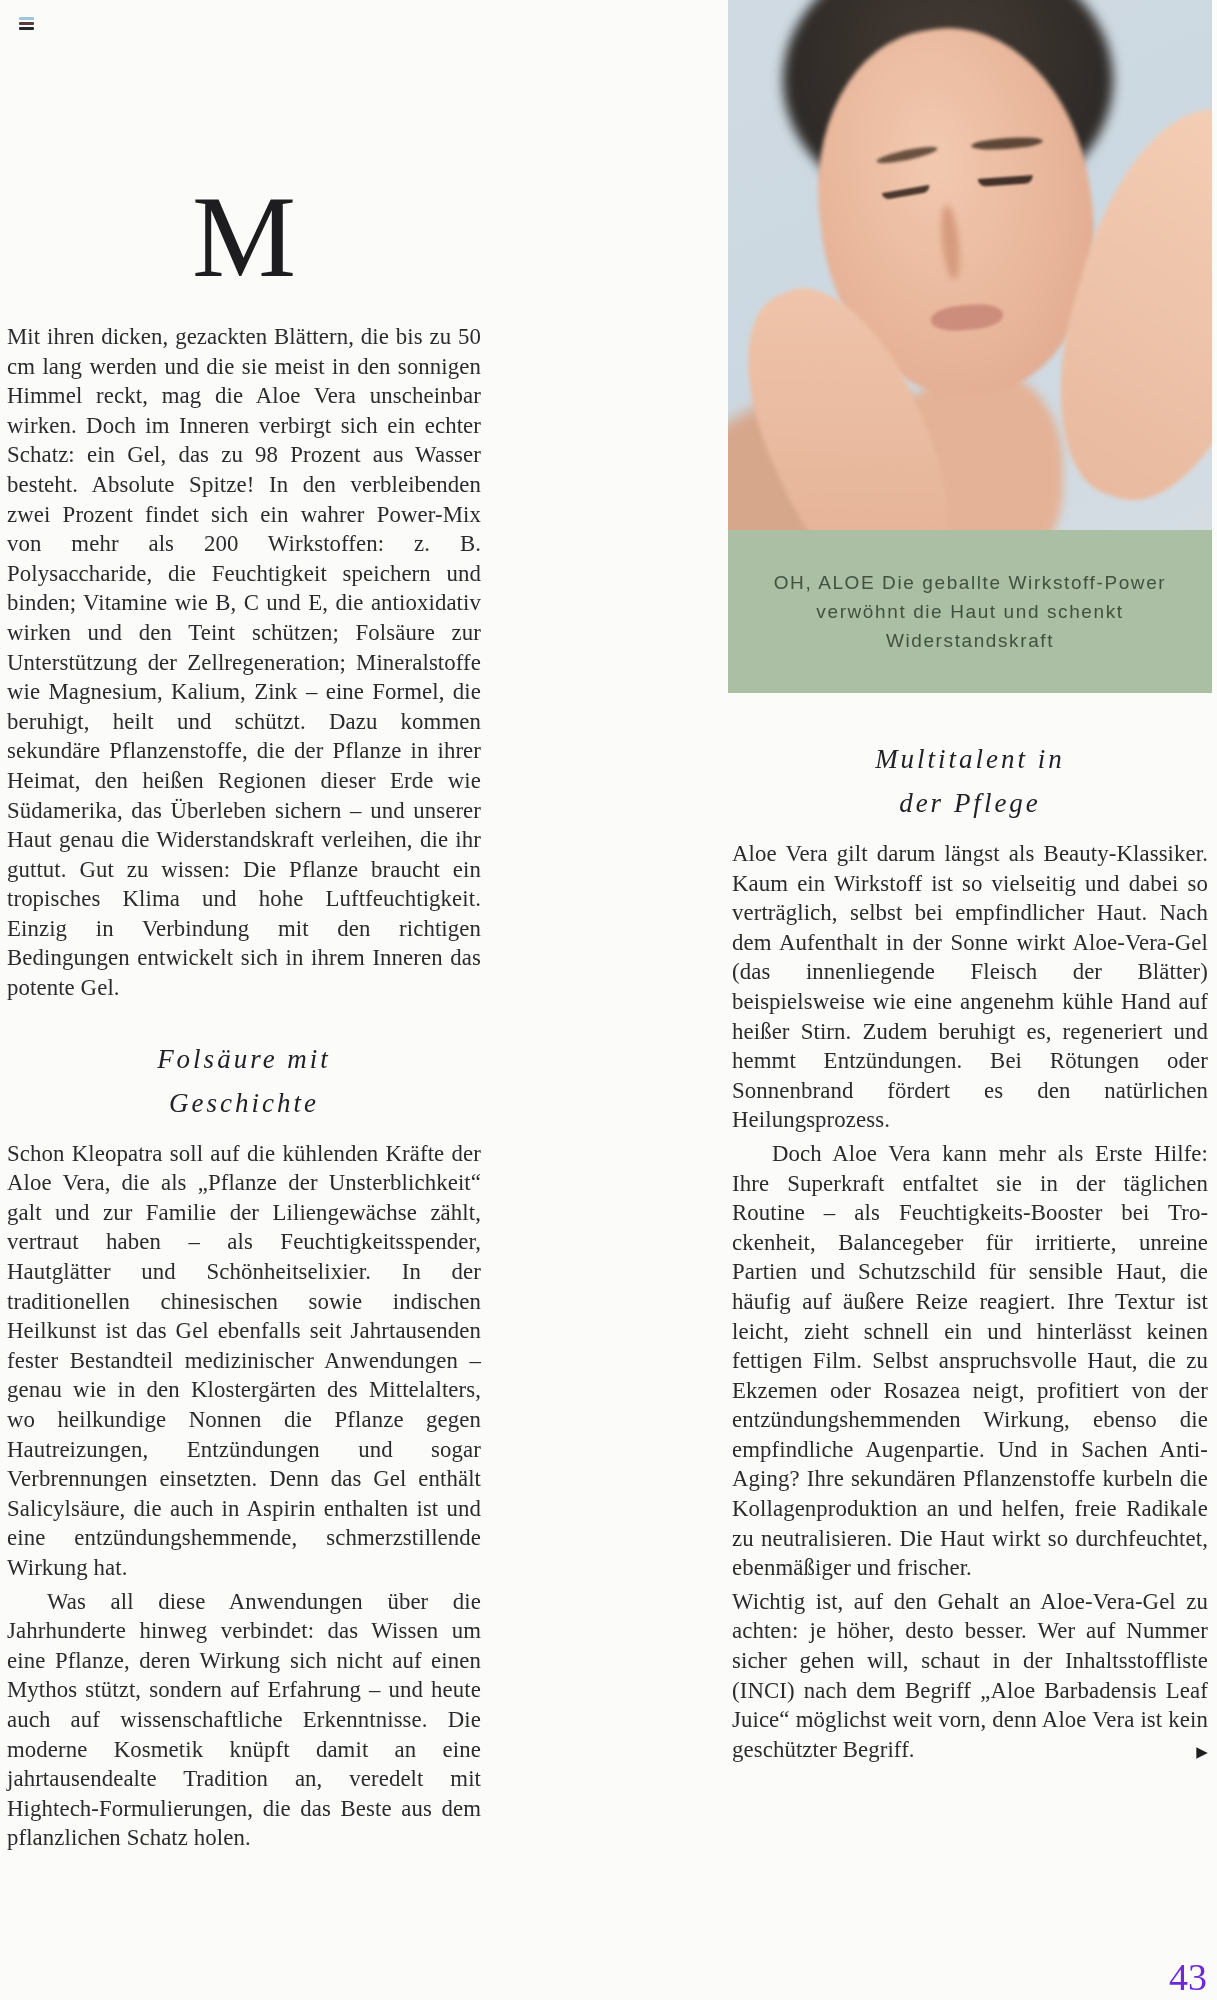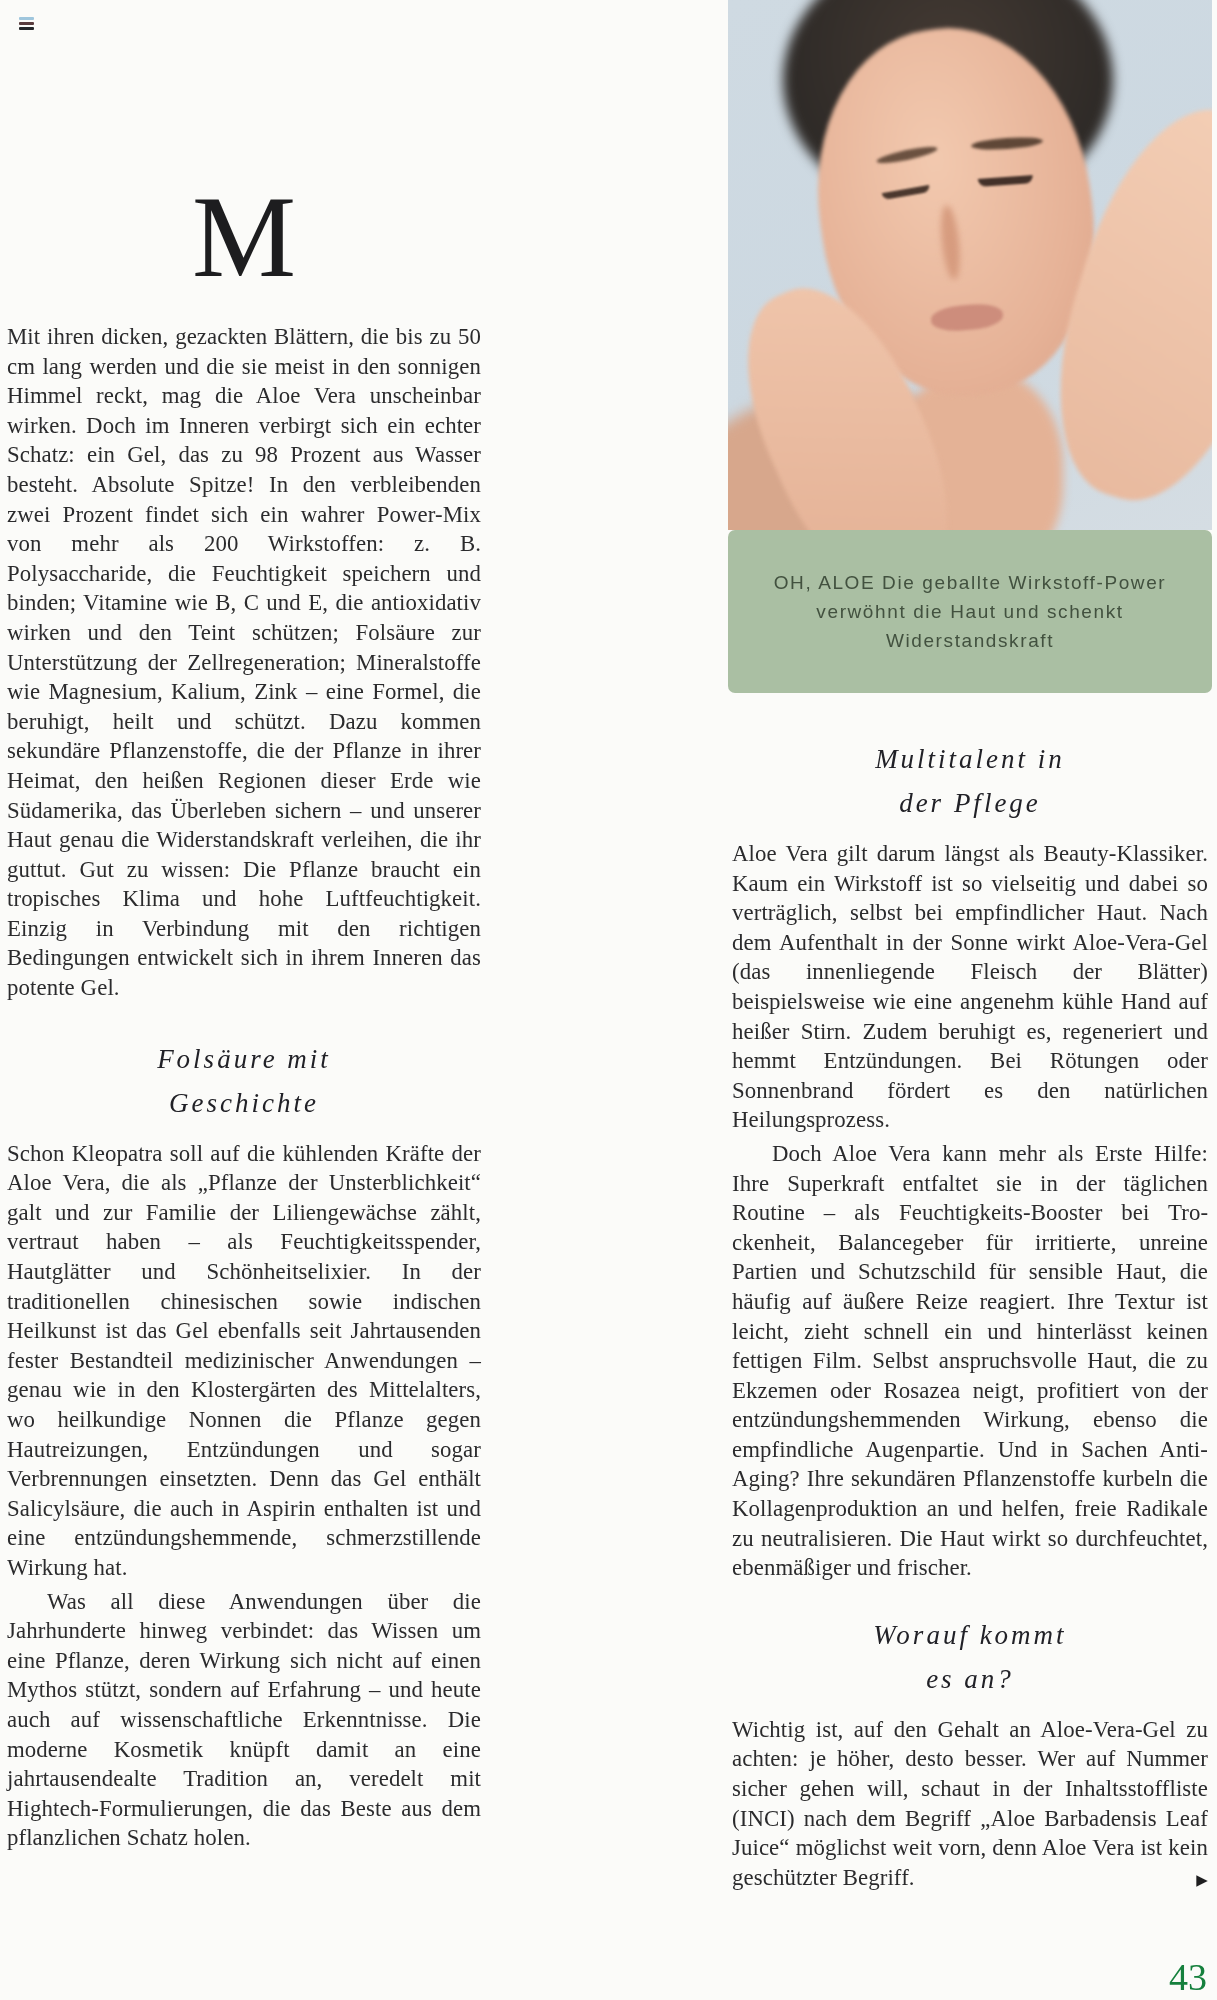--- a/index.html
+++ b/index.html
@@ -73,39 +73,39 @@
   .ph-nose{left:214px;top:205px;width:17px;height:75px;background:#d79c7f;border-radius:50%;transform:rotate(-6deg);filter:blur(3px);}
   .ph-lips{left:203px;top:305px;width:72px;height:25px;background:#cd8d7c;border-radius:45%;transform:rotate(-5deg);filter:blur(1.5px);}
   .ph-hand-r{right:-55px;top:105px;width:190px;height:400px;background:linear-gradient(195deg,#f4cfb6,#e8b99e);border-radius:46%;transform:rotate(17deg);filter:blur(2px);}
   .ph-hand-l{left:42px;bottom:-70px;width:155px;height:320px;background:linear-gradient(205deg,#f0c6ac,#e3af93);border-radius:46%;transform:rotate(-24deg);filter:blur(2px);}
 
   
   .caption{
     width:484px;height:163px;
     background:#aabfa3;
     display:flex;align-items:center;justify-content:center;
-    box-sizing:border-box;padding:0 38px;border-radius:7px;
+    box-sizing:border-box;padding:0 38px;
   }
   .caption span{
     font-family:"Liberation Sans","DejaVu Sans",sans-serif;
     font-size:19px;line-height:29px;
     letter-spacing:1.6px;
     text-align:center;
     color:#42513f;
   }
 
   .last-para{position:relative;}
   .marker{
     position:absolute;right:0;bottom:4px;
     font-size:15px;color:#1e1e20;line-height:1;
   }
 
   .page-number{
     position:absolute;top:1958px;right:10px;
-    font-size:38px;color:#15803d;line-height:1;
+    font-size:38px;color:#6d28d9;line-height:1;
   }
 </style>
 </head>
 <body>
 
 <div class="page">
 
   <div class="menu-icon">
     <span class="bar b1"></span>
     <span class="bar b2"></span>
@@ -142,22 +142,20 @@
 
     <div class="caption">
       <span>OH, ALOE Die geballte Wirkstoff-Power verwöhnt die Haut und schenkt Widerstandskraft</span>
     </div>
 
     <div class="body-text">
       <h2 class="sec-heading first">Multitalent in
 der Pflege</h2>
       <p>Aloe Vera gilt darum längst als Beauty-Klassiker. Kaum ein Wirkstoff ist so vielseitig und dabei so verträglich, selbst bei empfindli­cher Haut. Nach dem Aufenthalt in der Sonne wirkt Aloe-Vera-Gel (das innenliegende Fleisch der Blätter) beispielsweise wie eine angenehm kühle Hand auf heißer Stirn. Zu­dem beruhigt es, regeneriert und hemmt Ent­zündungen. Bei Rötungen oder Sonnenbrand fördert es den natürlichen Heilungsprozess.</p>
       <p class="indent">Doch Aloe Vera kann mehr als Erste Hilfe: Ihre Superkraft entfaltet sie in der täglichen Routine – als Feuchtigkeits-Booster bei Tro­ckenheit, Balancegeber für irritierte, unreine Partien und Schutzschild für sensible Haut, die häufig auf äußere Reize reagiert. Ihre Tex­tur ist leicht, zieht schnell ein und hinterlässt keinen fettigen Film. Selbst anspruchsvolle Haut, die zu Ekzemen oder Rosazea neigt, profitiert von der entzündungshemmenden Wirkung, ebenso die empfindliche Augenpar­tie. Und in Sachen Anti-Aging? Ihre sekun­dären Pflanzenstoffe kurbeln die Kollagen­produktion an und helfen, freie Radikale zu neutralisieren. Die Haut wirkt so durchfeuch­tet, ebenmäßiger und frischer.</p>
-      <h2 class="sec-heading second">Worauf kommt
-es an?</h2>
       <p class="last-para">
         <span>Wichtig ist, auf den Gehalt an Aloe-Vera-Gel zu achten: je höher, desto besser. Wer auf Nummer sicher gehen will, schaut in der In­haltsstoffliste (INCI) nach dem Begriff „Aloe Barbadensis Leaf Juice“ möglichst weit vorn, denn Aloe Vera ist kein geschützter Begriff.</span>
         <span class="marker">▶</span>
       </p>
     </div>
   </div>
 
   <div class="page-number">43</div>
 
 </div>

